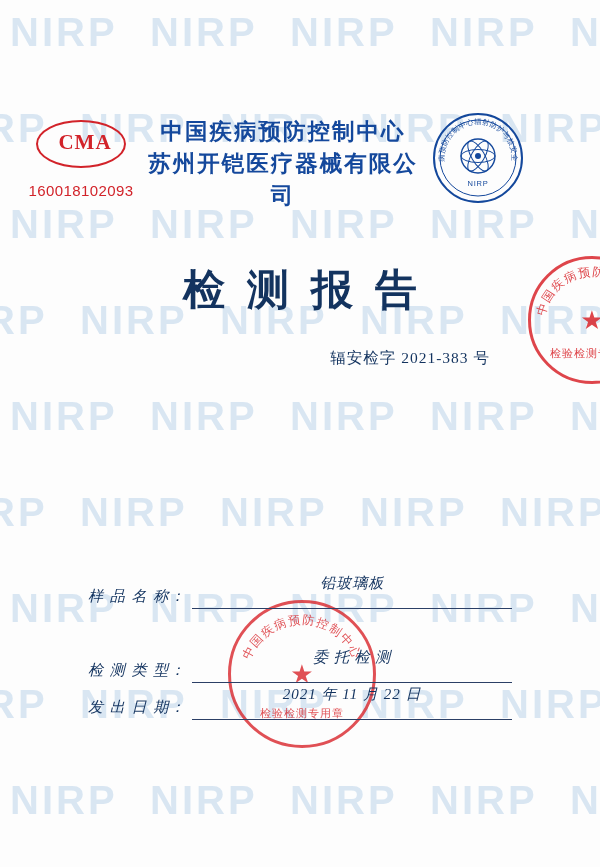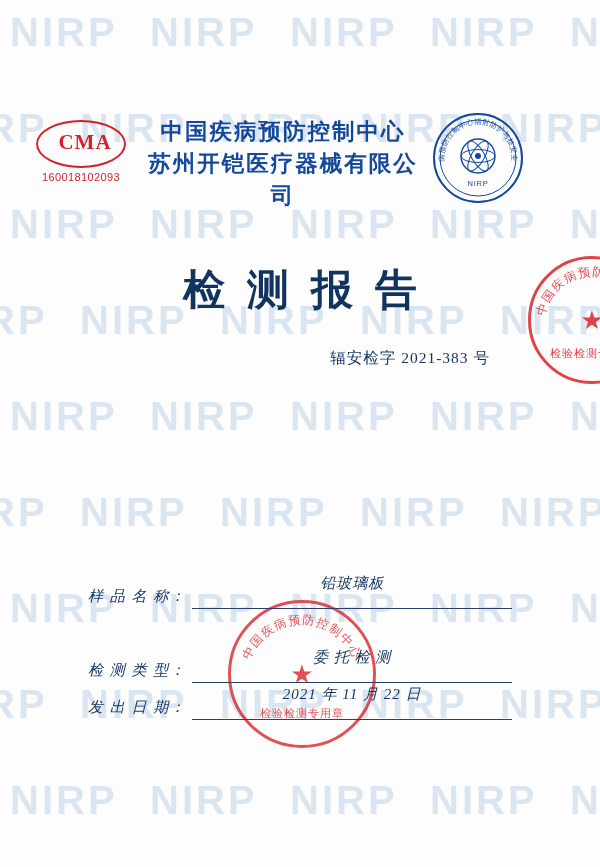--- a/index.html
+++ b/index.html
@@ -71,23 +71,23 @@
     top: 8px;
     text-align: center;
     font-family: "Liberation Serif", serif;
     font-weight: bold;
     font-size: 21px;
     color: #d2232a;
     letter-spacing: 1px;
     padding-left: 8px;
   }
   .cma-number {
-    margin-top: 3px;
+    margin-top: 14px;
     font-family: "Liberation Sans", sans-serif;
-    font-size: 11px;
+    font-size: 15px;
     color: #d2232a;
     letter-spacing: 0.4px;
   }
   .org-names {
     position: absolute;
     left: 148px;
     top: 4px;
     width: 270px;
     color: #14489c;
     font-family: "Liberation Serif", serif;

